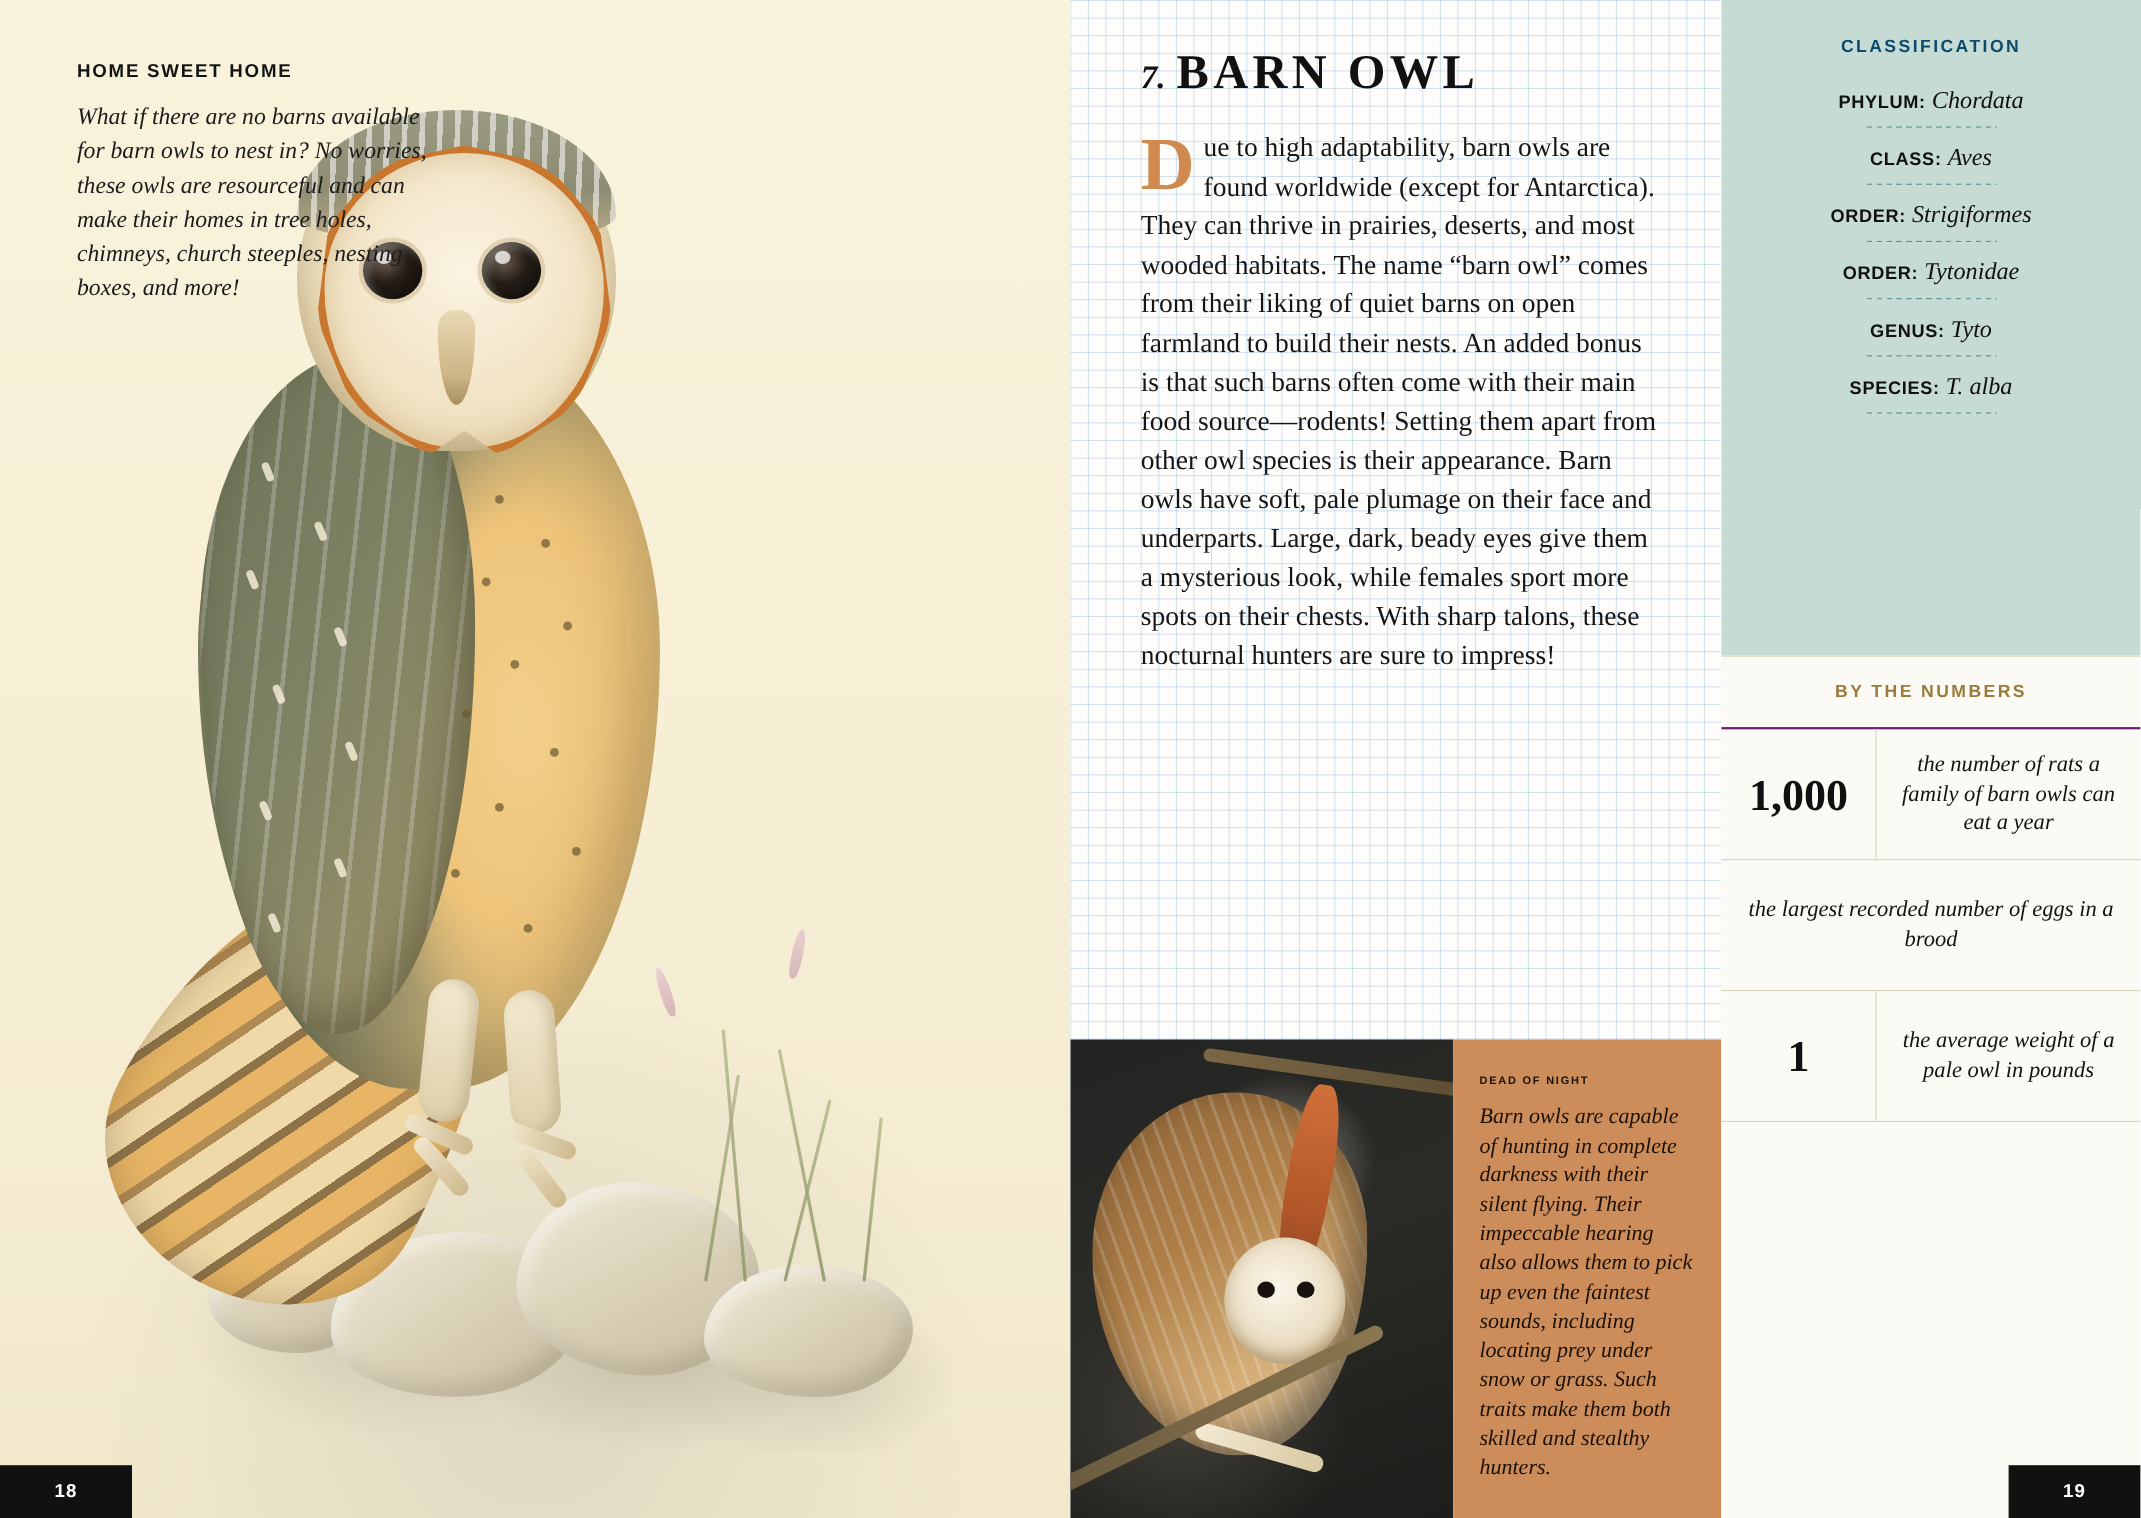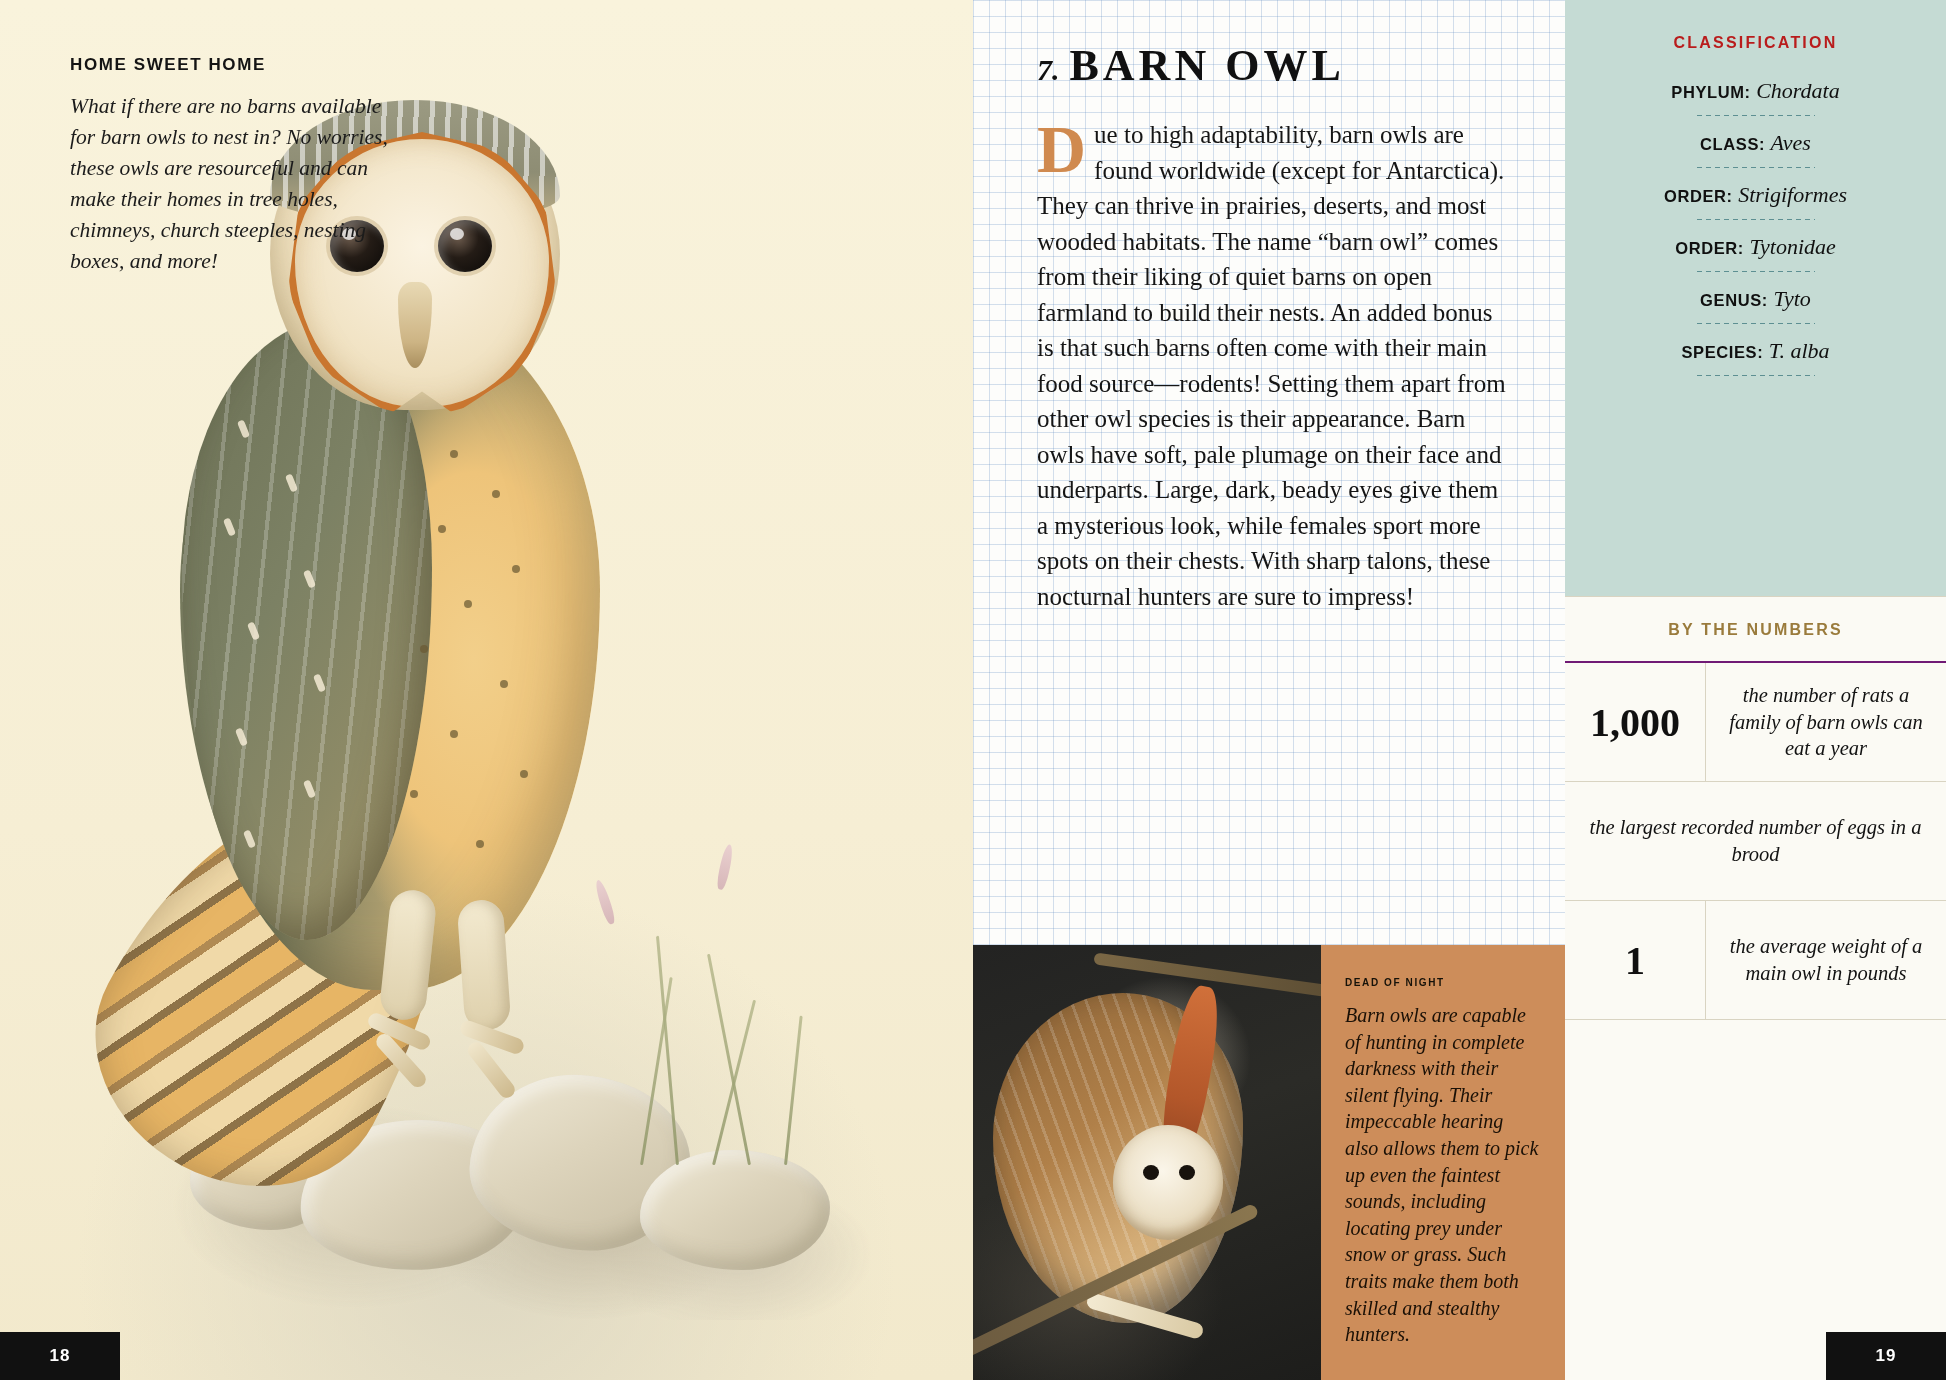--- a/index.html
+++ b/index.html
@@ -448,21 +448,21 @@
     background: #c5dbd4;
     padding: 34px 26px 30px 26px;
     box-sizing: border-box;
     height: 596px;
   }
   .classification-title {
     font-family: "Liberation Sans", sans-serif;
     font-weight: bold;
     font-size: 16px;
     letter-spacing: 2.2px;
-    color: #b91c1c;
+    color: #0c4a6e;
     text-align: center;
     margin-bottom: 26px;
   }
   .taxon-row {
     text-align: center;
     font-size: 22px;
     color: #101010;
     padding-bottom: 12px;
     margin-bottom: 14px;
     position: relative;
@@ -681,21 +681,21 @@
 
         <div class="number-row">
           <div class="number-value">1,000</div>
           <div class="number-text">the number of rats a family of barn owls can eat a year</div>
         </div>
         <div class="number-row">
           <div class="number-text">the largest recorded number of eggs in a brood</div>
         </div>
         <div class="number-row">
           <div class="number-value">1</div>
-          <div class="number-text">the average weight of a main owl in pounds</div>
+          <div class="number-text">the average weight of a pale owl in pounds</div>
         </div>
         <div class="numbers-filler"></div>
       </div>
 
       <div class="folio right">19</div>
     </div>
   </div>
 </div>
 
 </body></html>

